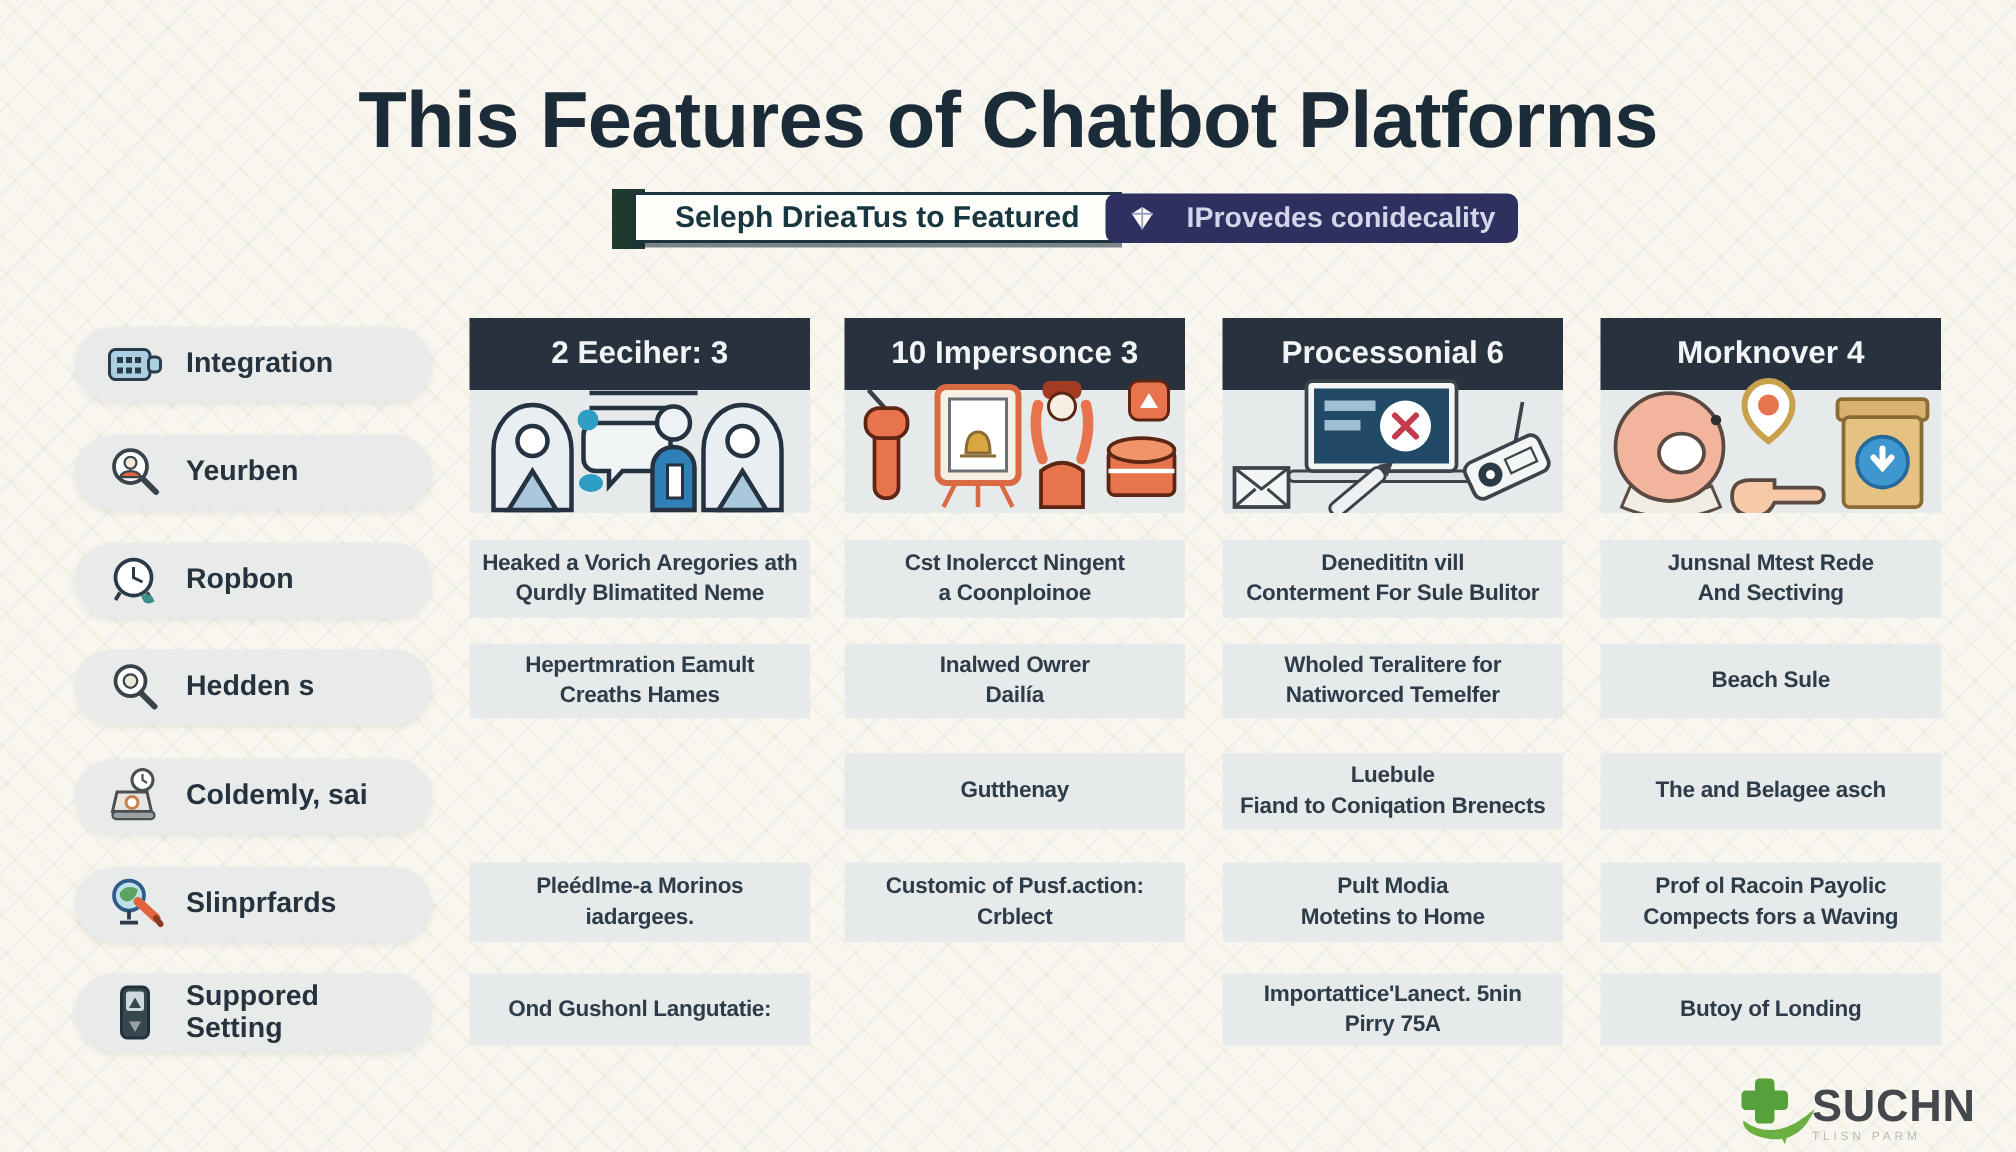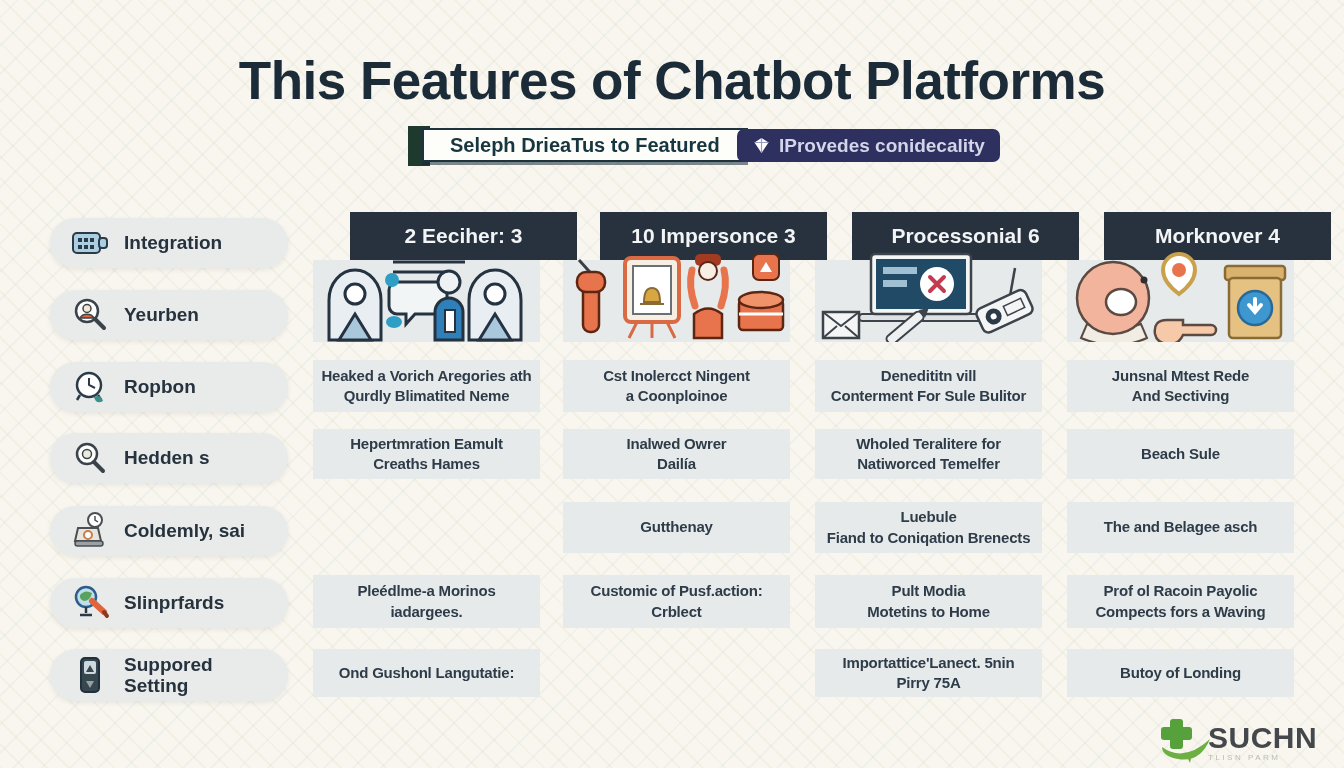--- a/index.html
+++ b/index.html
@@ -30,21 +30,21 @@
   }
   .badge-select .box {
     position:absolute; left:14px; top:0; height:34px;
     background:#fdfdfa; border:2px solid #1d333d;
     box-shadow:0 3px 0 rgba(22,42,52,0.55);
     padding:0 26px; line-height:30px;
     font-size:20px; font-weight:700; color:#17363f; white-space:nowrap;
   }
   .badge-provides {
     position:absolute; left:737px; top:129px; height:33px;
-    display:inline-flex; align-items:center; gap:8px;
+    display:inline-flex; align-items:center; gap:20px;
     background:#2e3060; border-radius:7px; padding:0 15px;
     color:#d3d5e9; font-size:19px; font-weight:600; white-space:nowrap;
   }
   
   .pill {
     position:absolute; left:50px; width:238px; height:50px;
     background:#e9ebea; border-radius:26px;
     box-shadow:0 2px 5px rgba(40,50,60,0.08);
     display:flex; align-items:center; gap:14px; padding:0 10px 0 20px;
   }
@@ -52,21 +52,21 @@
   .pill .pill-label {
     font-size:19px; font-weight:700; color:#26323e;
     white-space:pre-line; line-height:1.12;
   }
   
   .col { position:absolute; top:212px; width:227px; height:500px; }
   .col-header {
     position:absolute; top:0; left:0; width:227px; height:48px;
     background:#27323e; color:#f2f4f5;
     display:flex; align-items:center; justify-content:center;
-    font-size:21px; font-weight:700; white-space:nowrap;margin-left:37px;
+    font-size:21px; font-weight:700; white-space:nowrap;
   }
   .illus-band {
     position:absolute; top:48px; left:0; width:227px; height:82px;
     background:#e7eaea;
   }
   .illus-svg { position:absolute; top:38px; left:4px; width:219px; height:92px; z-index:2; }
   .cell {
     position:absolute; left:0; width:227px;
     background:#e7eaea;
     display:flex; align-items:center; justify-content:center; text-align:center;

